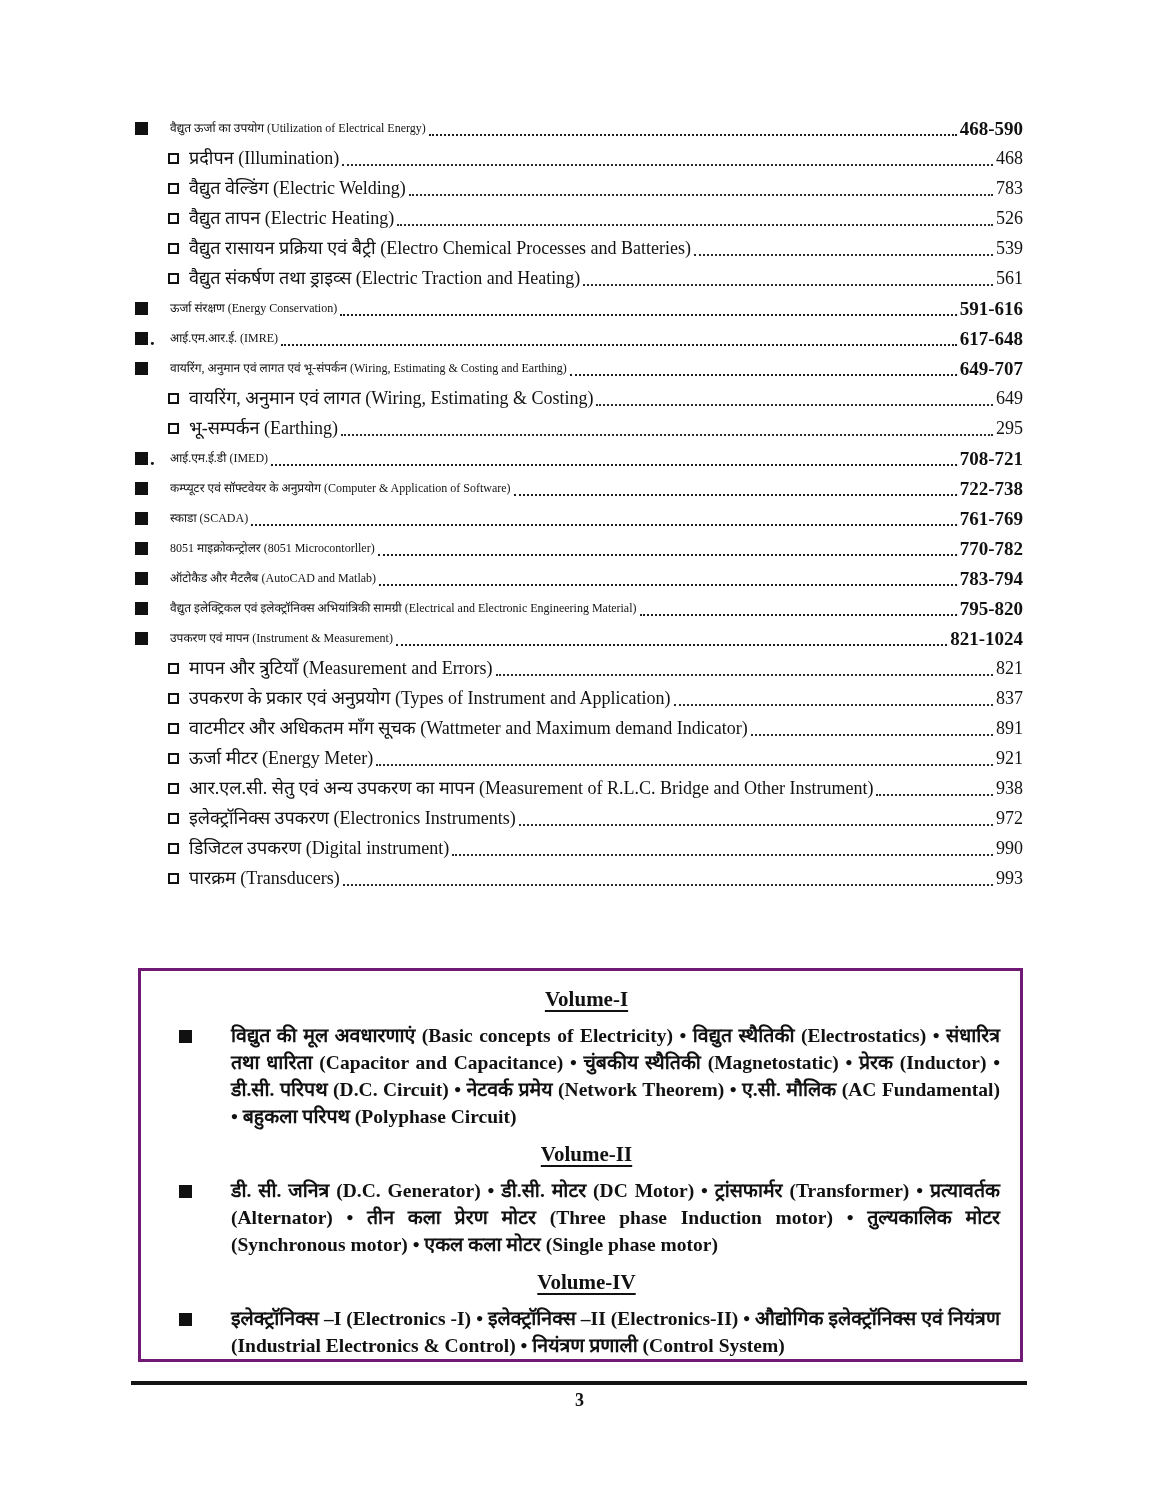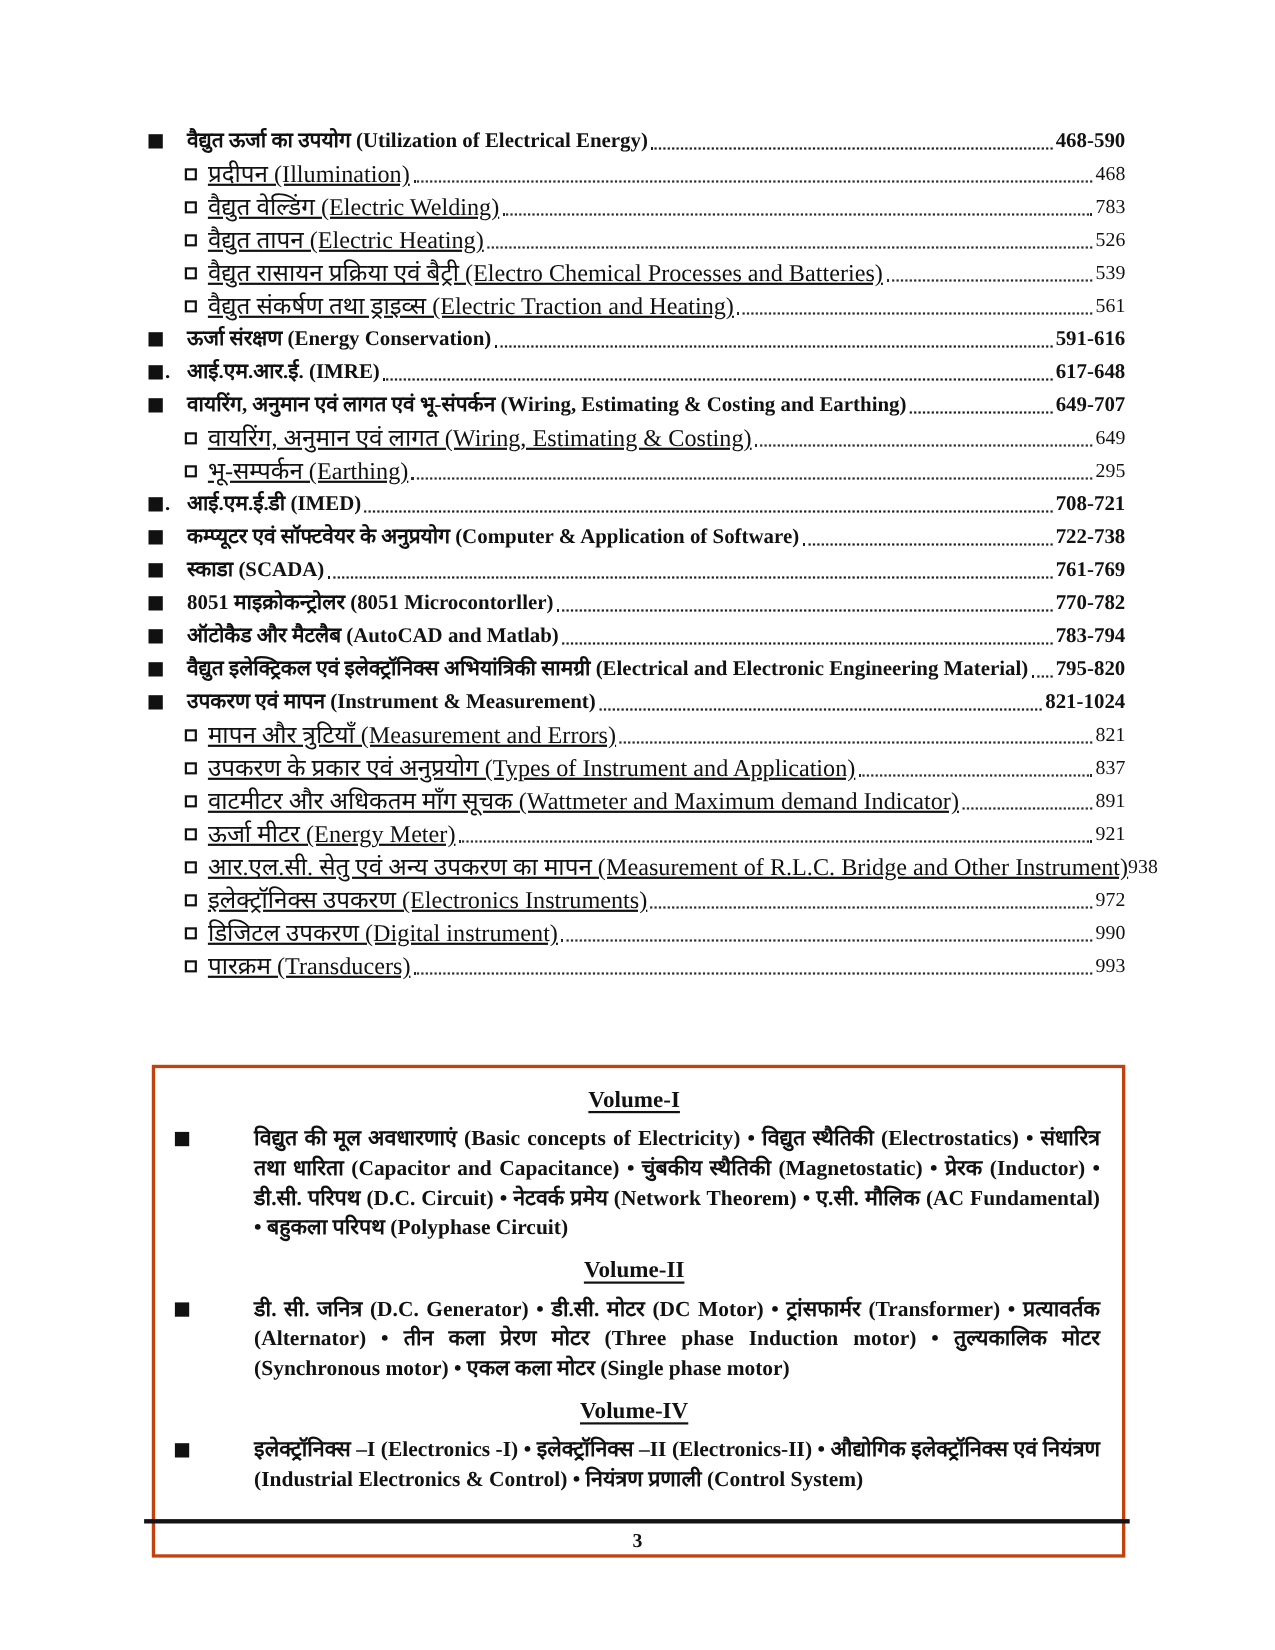--- a/index.html
+++ b/index.html
@@ -11,39 +11,39 @@
   
   .toc{position:absolute;left:135px;top:113px;width:888px;}
   .row{display:flex;align-items:center;height:30px;}
   .row .bullet{display:flex;align-items:center;flex:0 0 auto;}
   .l1 .bullet{width:35px;}
   .l1 .bullet i{display:inline-block;width:13px;height:13px;background:#111;}
   .l1 .bullet em{font-style:normal;font-weight:bold;font-size:19px;margin-left:2px;line-height:1;}
   .l2 .bullet{margin-left:33px;width:21px;}
   .l2 .bullet i{display:inline-block;width:11px;height:11px;border:2.5px solid #111;box-sizing:border-box;background:#fff;}
   .label{flex:0 0 auto;white-space:nowrap;line-height:1;}
-  .l1 .label{font-weight:bold;font-size:19px;}
-  .l2 .label{font-size:22px;text-decoration:underline;}
+  .l1 .label{font-weight:normal;font-size:12px;}
+  .l2 .label{font-size:18px;}
   .dots{flex:1 1 auto;position:relative;align-self:stretch;}
   .dots::after{content:"";position:absolute;left:3px;right:3px;bottom:7px;border-bottom:2.4px dotted #1c1c1c;}
   .l2 .dots::after{border-bottom:2px dotted #2a2a2a;}
   .pages{flex:0 0 auto;line-height:1;}
   .l1 .pages{font-weight:bold;font-size:19px;}
   .l2 .pages{font-size:18px;}
   
   .volbox{
-    position:absolute;left:138px;top:968px;width:885px;height:448px;
-    box-sizing:border-box;border:3px solid #c2410c;background:#fff;
-    padding:4px 20px 10px 12px;
+    position:absolute;left:138px;top:968px;width:885px;height:394px;
+    box-sizing:border-box;border:3px solid #701a75;background:#fff;
+    padding:4px 20px 10px 32px;
   }
   .vol-title{
     text-align:center;font-weight:bold;font-size:21px;margin:12px 0 10px 0;
   }
   .vol-title span{text-decoration:underline;text-decoration-thickness:2px;text-underline-offset:4px;}
-  .vol-row{display:flex;align-items:flex-start;margin-bottom:4px;gap:20px;}
+  .vol-row{display:flex;align-items:flex-start;margin-bottom:4px;}
   .vol-row .bullet{flex:0 0 52px;padding-top:7px;padding-left:6px;}
   .vol-row .bullet i{display:inline-block;width:13px;height:13px;background:#111;}
   .vol-text{
     flex:1 1 auto;font-weight:bold;font-size:19.5px;line-height:27px;
     text-align:justify;text-justify:inter-word;
   }
   
   .foot-rule{position:absolute;left:131px;top:1381px;width:896px;border-top:4px solid #141414;}
   .page-number{position:absolute;left:0;top:1390px;width:1159px;text-align:center;font-weight:bold;font-size:18px;}
 </style>

